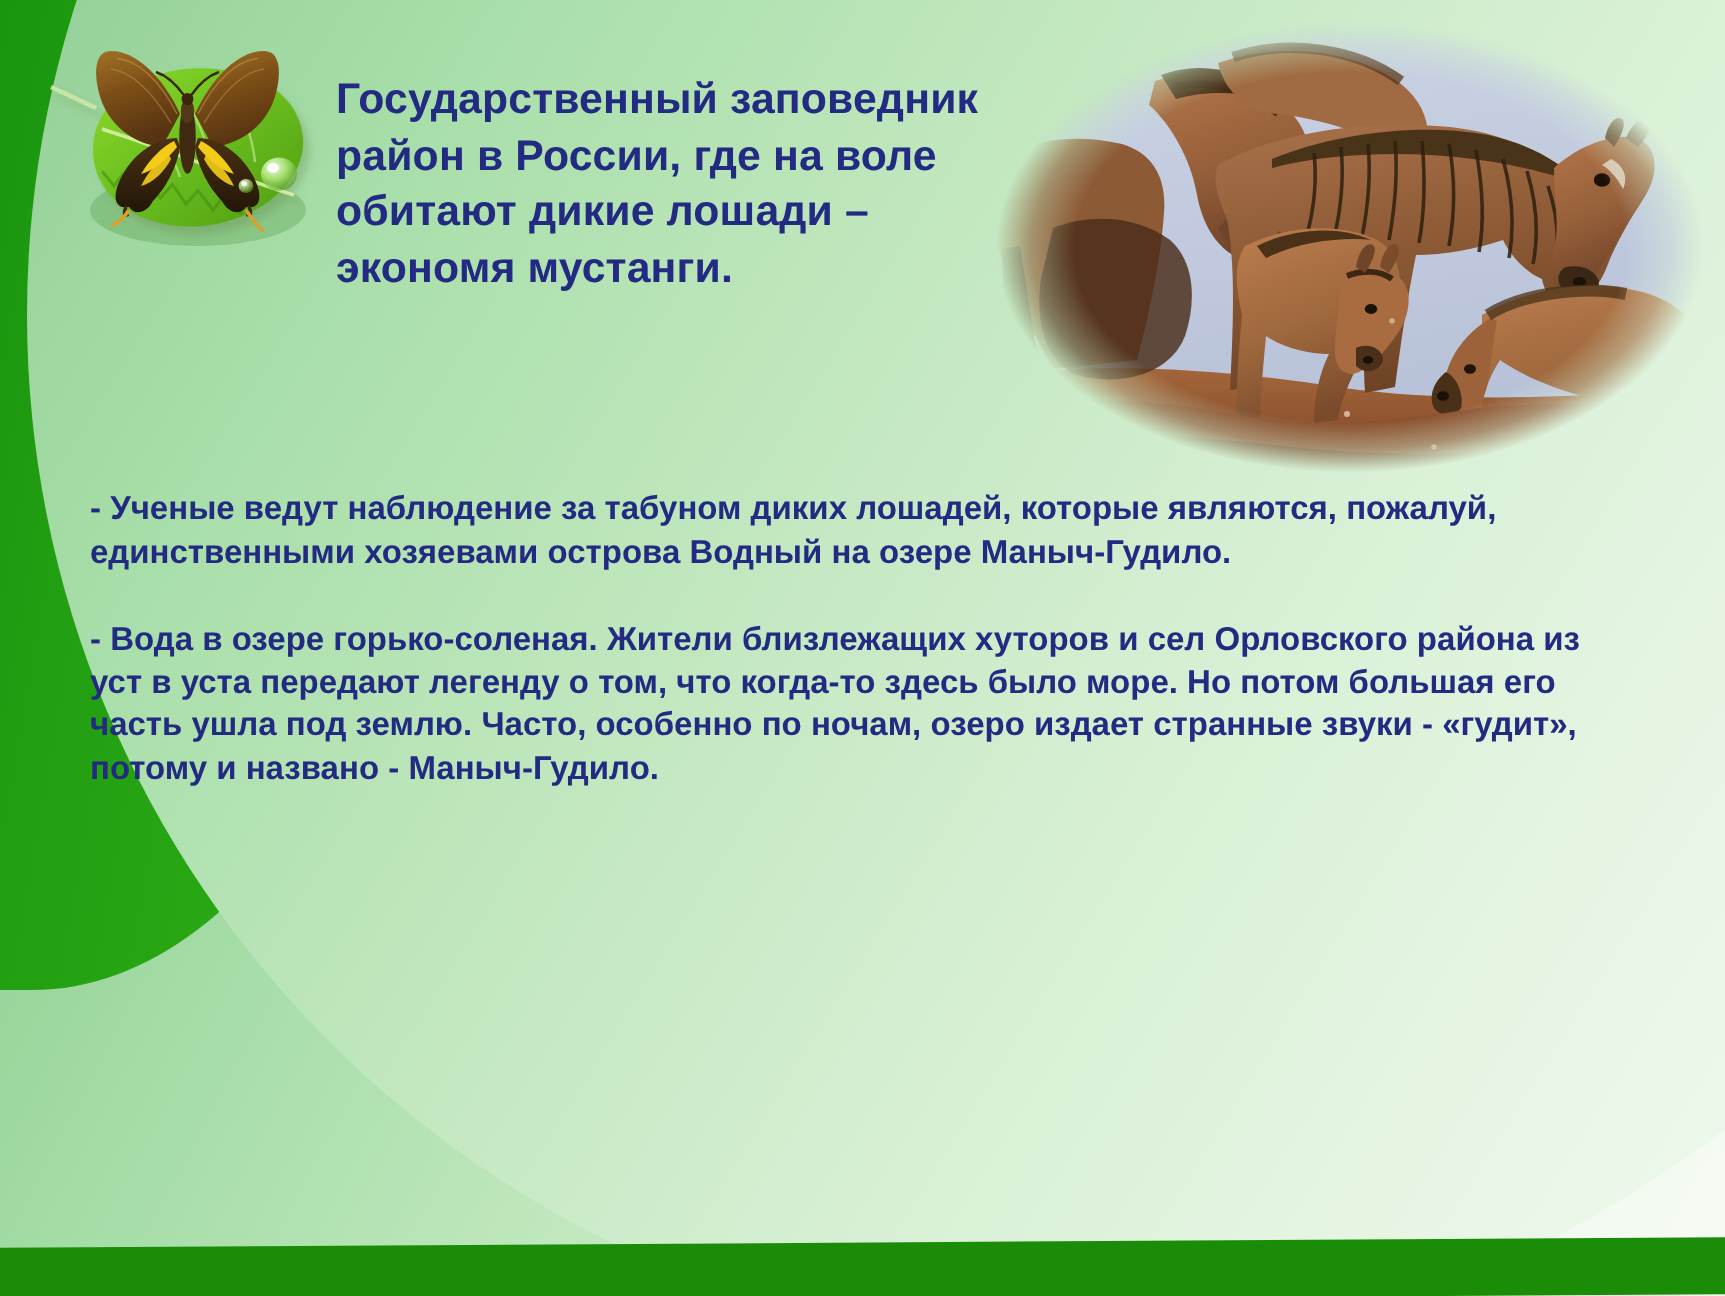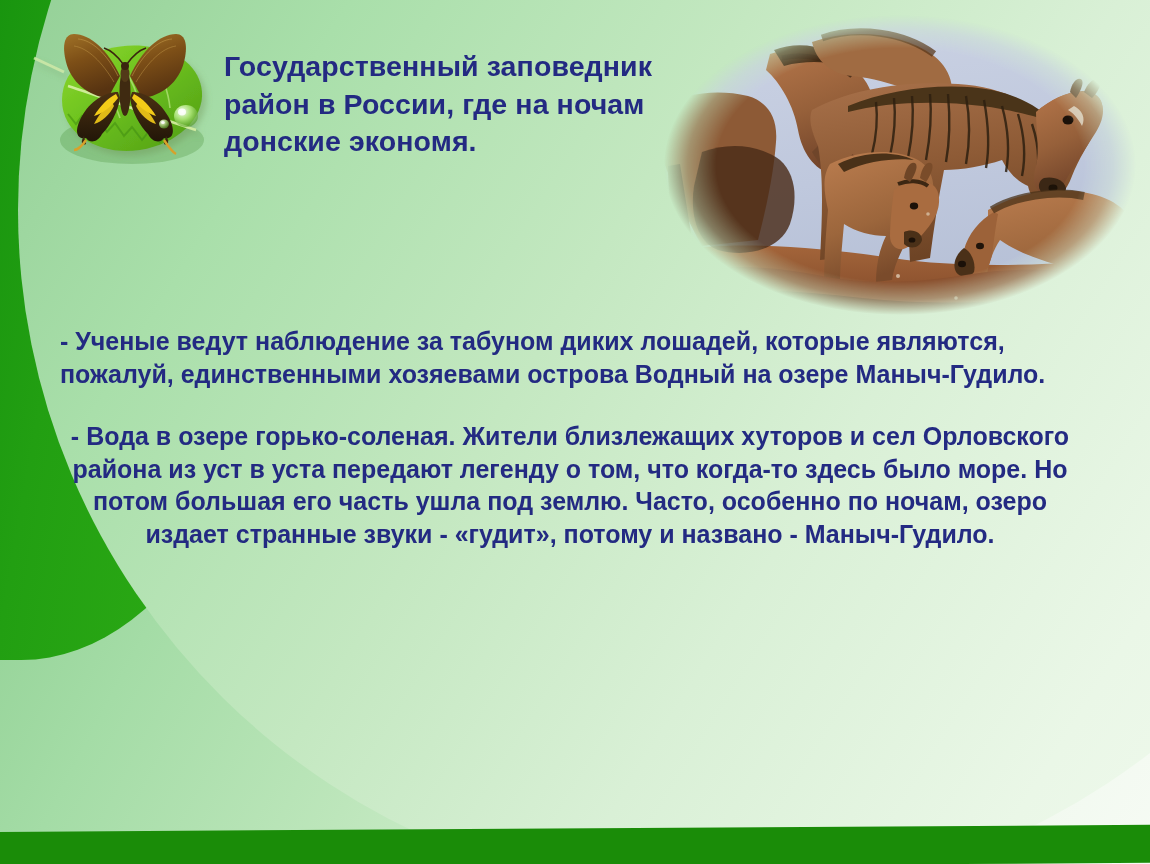--- a/index.html
+++ b/index.html
@@ -115,29 +115,29 @@
     letter-spacing: 0.1px;
   }
 
   
   .body-block {
     position: absolute;
     left: 60px;
     top: 325px;
     width: 1020px;
     color: #232a82;
-    font-size: 25px;
+    font-size: 22px;
     font-weight: bold;
     line-height: 1.30;
   }
   .body-block p {
     margin: 0 0 30px 0;
   }
   .body-block p:last-child { margin-bottom: 0; }
-  .para-gap-big { margin-bottom: 44px !important; text-align: center; }
+  .para-gap-big { margin-bottom: 44px !important; }
 </style>
 </head>
 <body>
 
 <div id="slide">
 
   <div class="bg-dark-wedge"></div>
   <div class="bg-dark-wedge-2"></div>
   <div class="bg-light-sweep"></div>
 
@@ -401,22 +401,23 @@
 
         <circle cx="236" cy="262" r="2" fill="#e8dcc6" opacity="0.7"></circle>
         <circle cx="266" cy="200" r="1.8" fill="#e8dcc6" opacity="0.6"></circle>
         <circle cx="294" cy="284" r="1.8" fill="#e8dcc6" opacity="0.55"></circle>
       </g>
     </svg>
   </div>
 
   <div class="title-block">
     <div>Государственный  заповедник</div>
-    <div>район в России, где на ночам</div>
-    <div>донские экономя.</div>
+    <div>район в России, где на воле</div>
+    <div>обитают дикие лошади –</div>
+    <div>экономя мустанги.</div>
   </div>
 
   <div class="body-block">
     <p>- Ученые ведут наблюдение за табуном диких лошадей, которые являются, пожалуй, единственными хозяевами острова Водный на озере Маныч-Гудило.</p>
     <p class="para-gap-big">- Вода в озере горько-соленая. Жители близлежащих хуторов и сел Орловского района из уст в уста передают легенду о том, что когда-то здесь было море. Но потом большая его часть ушла под землю. Часто, особенно по ночам, озеро издает странные звуки - «гудит», потому и названо - Маныч-Гудило.</p>
   </div>
 
   <div class="bottom-bar"></div>
 
 </div>

